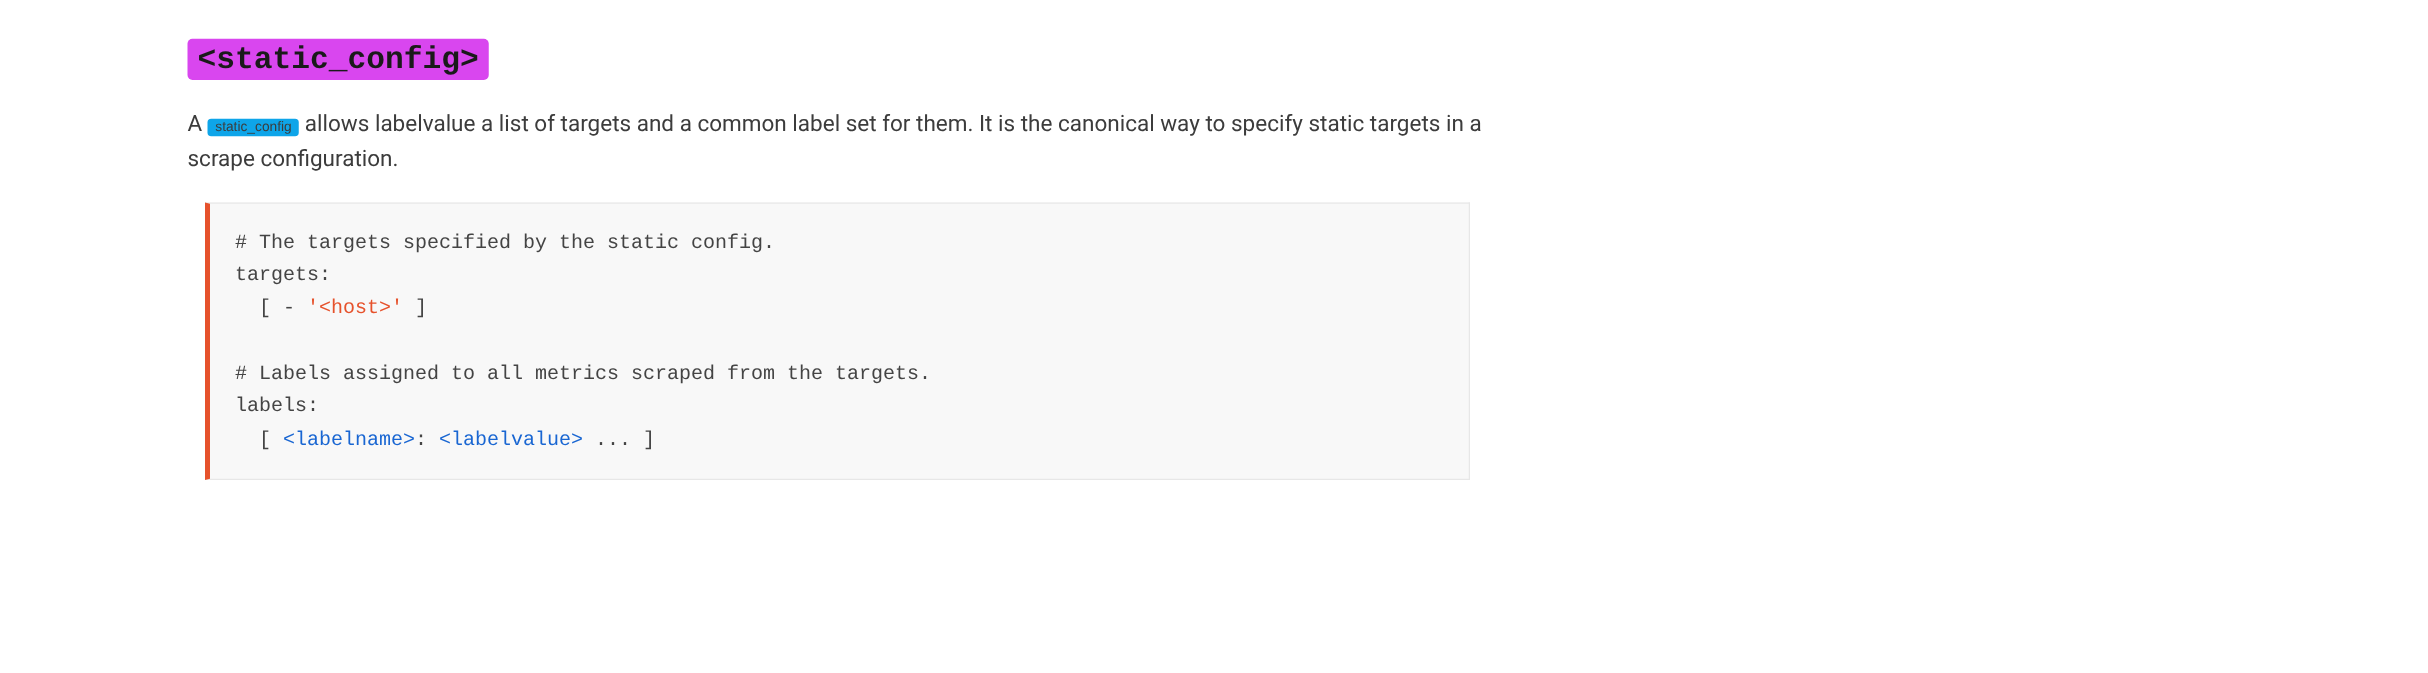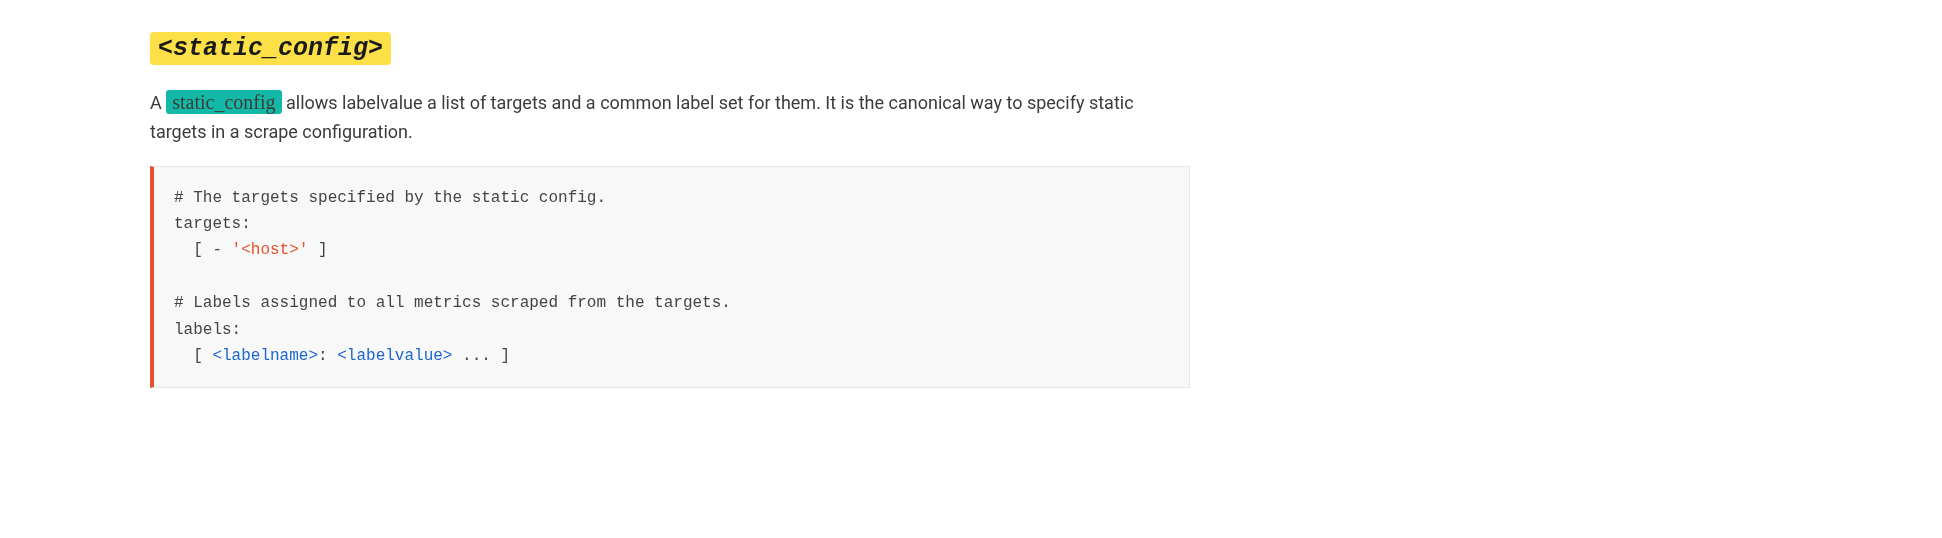--- a/index.html
+++ b/index.html
@@ -16,44 +16,43 @@
   }
   h2.section-heading {
     margin: 0 0 18px 0;
     font-size: 25px;
     font-weight: 700;
     color: #1a1a1a;
   }
   h2.section-heading code {
     font-family: ui-monospace, SFMono-Regular, Menlo, Consolas, "Liberation Mono", monospace;
     font-size: 25px;
-    background: #fde047;
+    background: #d946ef;
     padding: 2px 8px;
     border-radius: 4px;
     font-weight: 700;
     letter-spacing: 0;
-    font-style: italic;
   }
   p.desc {
     margin: 0 0 20px 0;
     color: #3c3c3c;
   }
   p.desc code {
-    font-family: Liberation Serif, serif;
-    font-size: 20px;
-    background: #14b8a6;
+    font-family: Liberation Sans, sans-serif;
+    font-size: 11px;
+    background: #0ea5e9;
     padding: 1px 6px;
     border-radius: 3px;
   }
   pre.codeblock {
     background: #f8f8f8;
     border: 1px solid #e7e7e7;
     border-left: 4px solid #e6522c;
     padding: 18px 20px;
-    margin: 0;
+    margin: 14px;
     font-family: ui-monospace, SFMono-Regular, Menlo, Consolas, "Liberation Mono", monospace;
     font-size: 16px;
     line-height: 1.65;
     color: #444;
     white-space: pre;
     overflow-x: auto;
   }
   .tok-str { color: #e6522c; }      
   .tok-link { color: #1966d2; }     
 </style>

